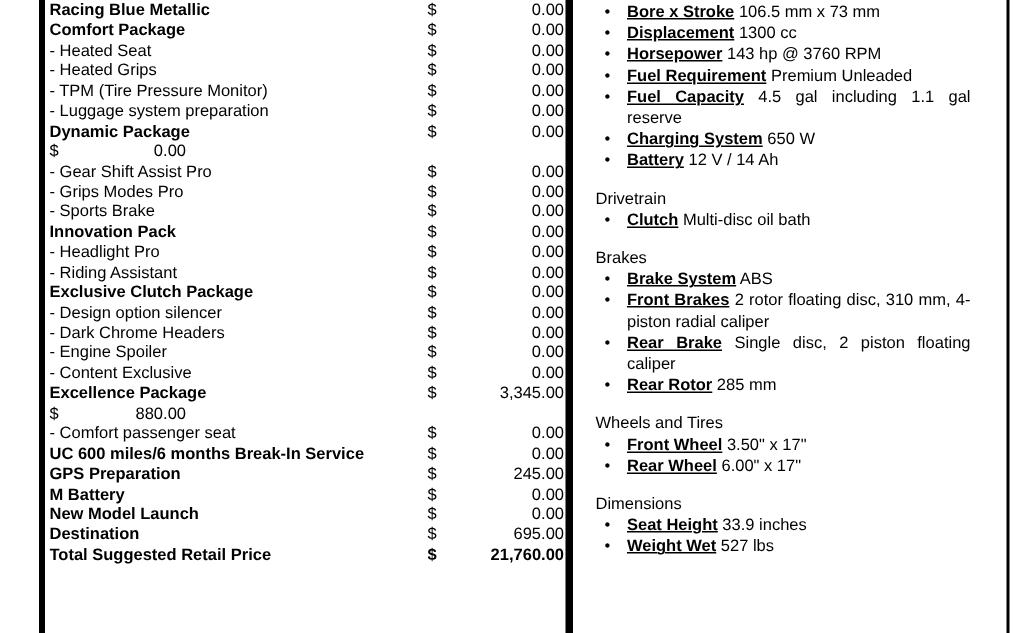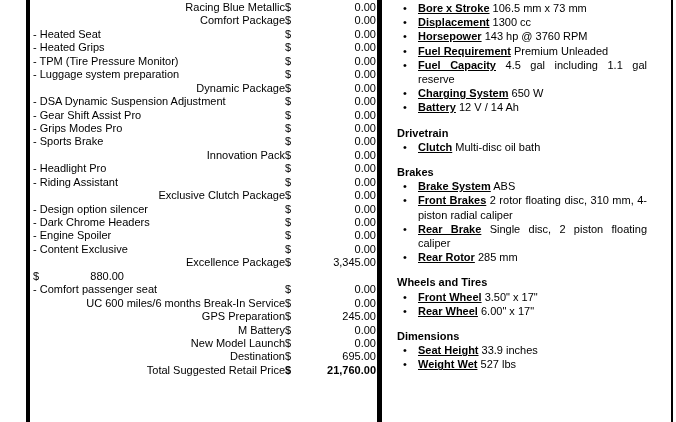--- a/index.html
+++ b/index.html
@@ -48,35 +48,35 @@
   }
   .price-row .opt-label {
     flex: 0 0 252px;
     overflow: hidden;
   }
   .price-row .price-cell {
     flex: 0 0 91px;
     display: flex;
     justify-content: space-between;
   }
-  .bold { font-weight: 400; text-align: right; }
+  .bold { font-weight: 700; }
   .price-row.total .currency,
   .price-row.total .amount { font-weight: 700; }
 
   
   .specs {
     position: absolute;
     left: 397px;
     top: 1px;
     width: 250px;
     font-size: 11px;
     line-height: 14.2px;
   }
   .spec-header {
-    font-weight: 700;
+    font-weight: 400;
     margin-top: 11px;
   }
   .spec-section:first-child .spec-header { margin-top: 0; }
   .spec-item {
     position: relative;
     padding-left: 21px;
     text-align: justify;
   }
   .spec-item .bullet {
     position: absolute;
@@ -137,21 +137,20 @@
         </span>
       </div>
       <div class="price-row">
         <span class="opt-label bold">Dynamic Package</span>
         <span class="price-cell">
           <span class="currency">$</span>
           <span class="amount">0.00</span>
         </span>
       </div>
       <div class="price-row">
-        <span class="opt-label">- DSA Dynamic Suspension Adjustment</span>
         <span class="price-cell">
           <span class="currency">$</span>
           <span class="amount">0.00</span>
         </span>
       </div>
       <div class="price-row">
         <span class="opt-label">- Gear Shift Assist Pro</span>
         <span class="price-cell">
           <span class="currency">$</span>
           <span class="amount">0.00</span>

